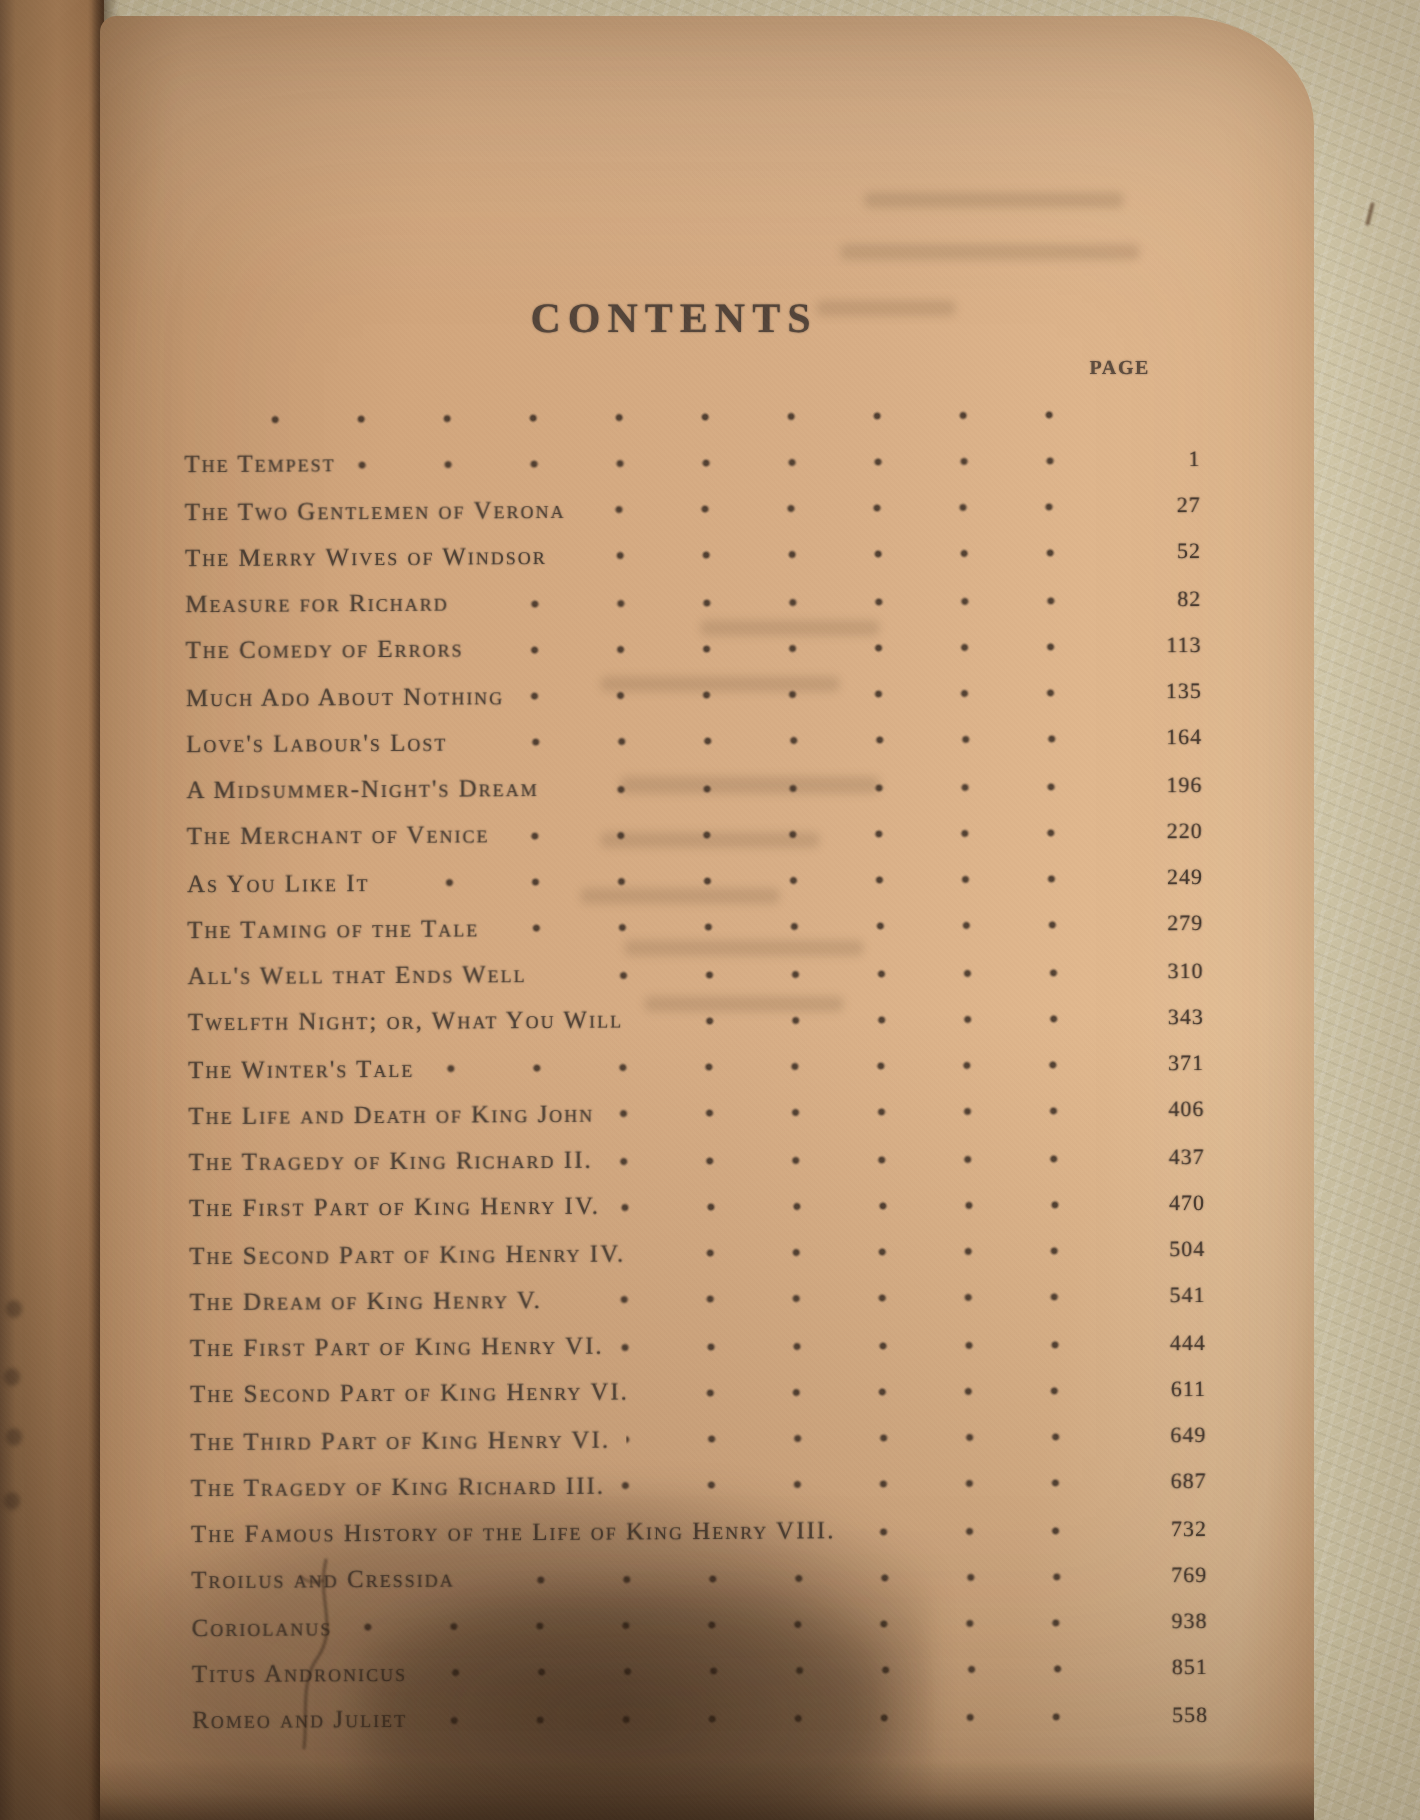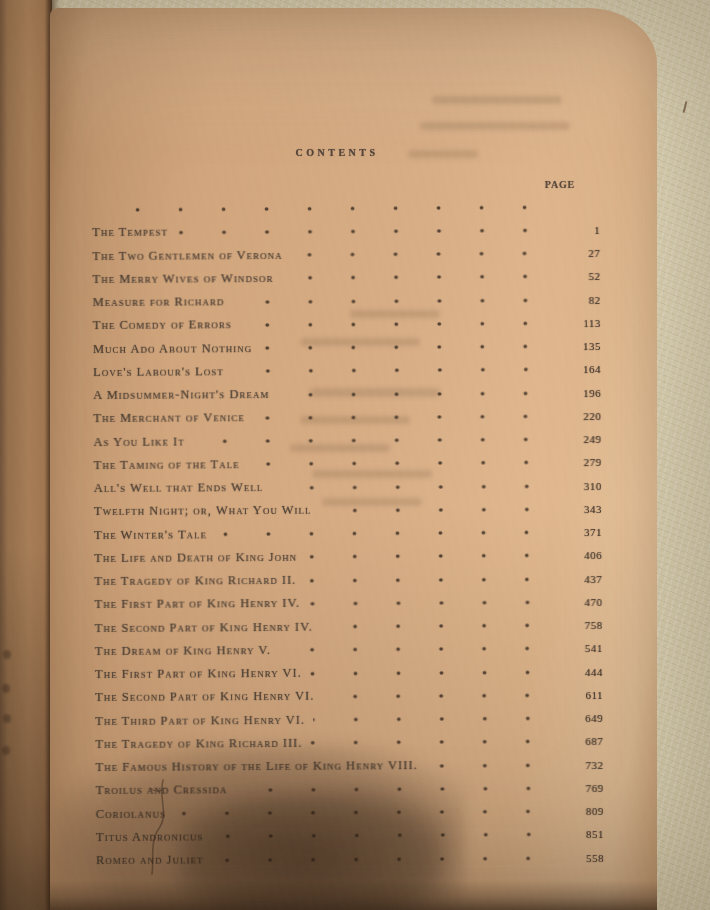--- a/index.html
+++ b/index.html
@@ -44,21 +44,21 @@
   .page{
     position:absolute;left:50px;top:8px;width:607px;height:902px;
     border-top-right-radius:70px 55px;border-top-left-radius:8px;
     background:
       linear-gradient(to bottom, rgba(255,240,218,.14) 0%, rgba(0,0,0,0) 16%, rgba(0,0,0,0) 55%, rgba(92,62,36,.16) 84%, rgba(70,45,25,.26) 100%),
       linear-gradient(100deg, #aa7f58 0%, #c2976f 6%, #d2a67d 24%, #d8ae86 54%, #e2b98f 78%, #efcda5 93%, #e5bb90 100%);
     box-shadow:inset 0 0 40px rgba(120,80,45,.25);
   }
   .header{
     position:absolute;left:0;top:139px;width:574px;text-align:center;
-    font-size:10px;letter-spacing:3.5px;color:#54453a;font-weight:bold;
+    font-size:21px;letter-spacing:3.5px;color:#54453a;font-weight:bold;
     text-shadow:0 0 1px rgba(84,69,58,.8);filter:blur(.3px);
   }
   .page-label{
     position:absolute;right:82px;top:171px;
     font-size:10px;letter-spacing:.8px;color:#5d4c3e;font-weight:bold;
     text-shadow:0 0 1px rgba(93,76,62,.7);filter:blur(.3px);
   }
   .toc{
     position:absolute;left:42px;right:57px;top:187px;
     transform:rotate(-.35deg);transform-origin:top right;
@@ -230,21 +230,21 @@
       <span class="n">437</span>
     </div>
       <div class="row">
       <span class="t">The First Part of King Henry IV.</span>
       <span class="leader"></span>
       <span class="n">470</span>
     </div>
       <div class="row">
       <span class="t">The Second Part of King Henry IV.</span>
       <span class="leader"></span>
-      <span class="n">758</span>
+      <span class="n">504</span>
     </div>
       <div class="row">
       <span class="t">The Dream of King Henry V.</span>
       <span class="leader"></span>
       <span class="n">541</span>
     </div>
       <div class="row">
       <span class="t">The First Part of King Henry VI.</span>
       <span class="leader"></span>
       <span class="n">444</span>
@@ -270,21 +270,21 @@
       <span class="n">732</span>
     </div>
       <div class="row">
       <span class="t">Troilus and Cressida</span>
       <span class="leader"></span>
       <span class="n">769</span>
     </div>
       <div class="row">
       <span class="t">Coriolanus</span>
       <span class="leader"></span>
-      <span class="n">809</span>
+      <span class="n">938</span>
     </div>
       <div class="row">
       <span class="t">Titus Andronicus</span>
       <span class="leader"></span>
       <span class="n">851</span>
     </div>
       <div class="row">
       <span class="t">Romeo and Juliet</span>
       <span class="leader"></span>
       <span class="n">558</span>

